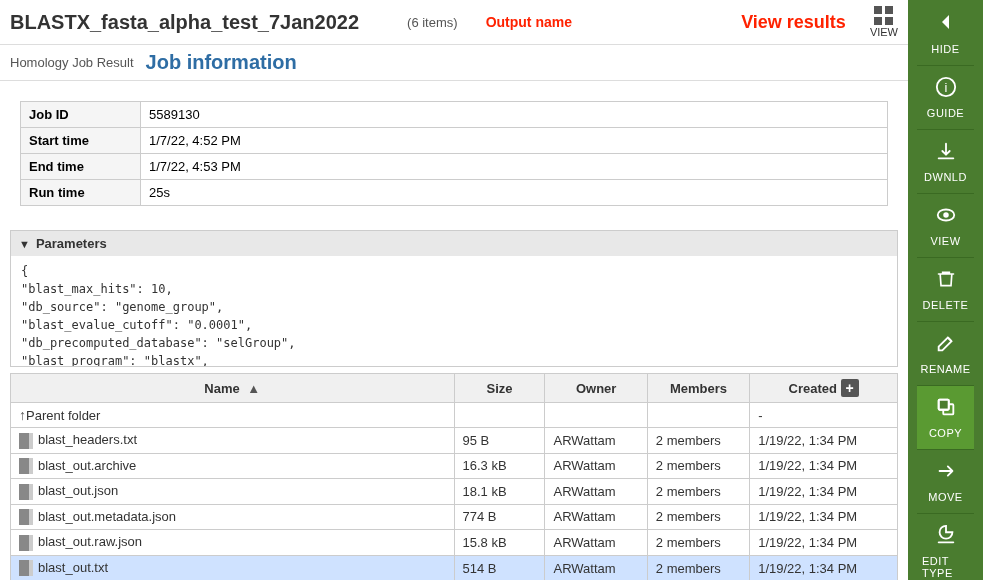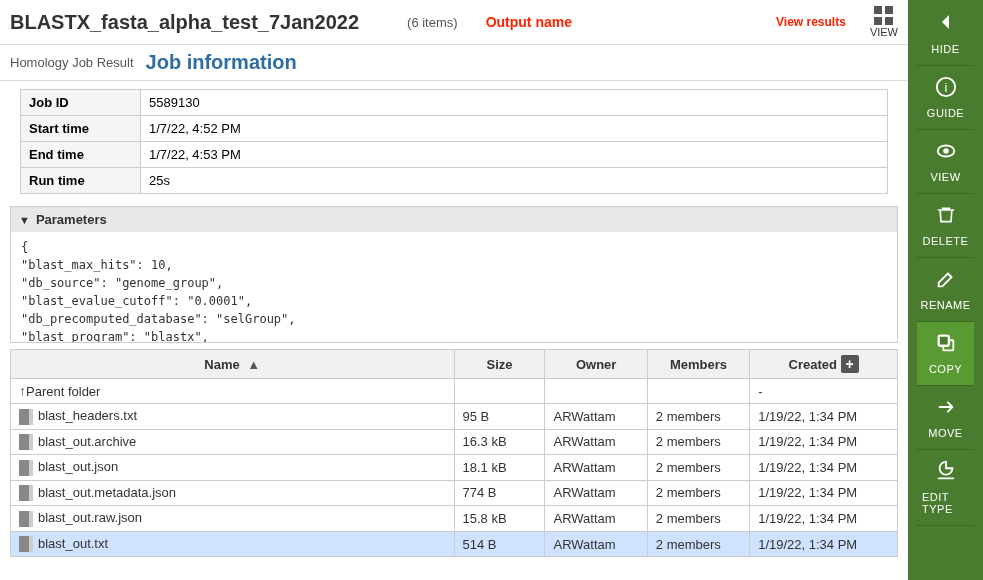--- a/index.html
+++ b/index.html
@@ -81,21 +81,21 @@
     }
     #job-info-title {
       font-size: 20px;
       font-weight: bold;
       color: #2e6da4;
     }
 
     
     #job-table {
       width: calc(100% - 20px);
-      margin: 4px 10px;
+      margin: 16px 10px;
       border-collapse: collapse;
       border: 1px solid #ccc;
     }
     #job-table td {
       border: 1px solid #ccc;
       padding: 5px 8px;
     }
     #job-table td:first-child {
       font-weight: bold;
       background: #f5f5f5;
@@ -237,21 +237,21 @@
 </head>
 <body>
 
 <div id="main">
 
   <div id="header">
     <span id="header-title" style="font-weight:bold;font-size:20px;color:#333;">BLASTX_fasta_alpha_test_7Jan2022</span>
     <span id="header-items" style="font-size:13px;color:#555;margin-left:40px;">(6 items)</span>
     <span id="output-name-label" style="font-size:14px;font-weight:bold;color:#ff2200;margin-left:20px;">Output name</span>
     <span style="flex:1;"></span>
-    <span id="view-results-label" style="font-size:12px;font-weight:bold;color:#ff2200;margin-right:8px;">View results</span>
+    <span id="view-results-label" style="font-size:18px;font-weight:bold;color:#ff2200;margin-right:8px;">View results</span>
     <div id="view-icon-container">
       <div class="view-icon-grid">
         <div class="view-icon-cell"></div>
         <div class="view-icon-cell"></div>
         <div class="view-icon-cell"></div>
         <div class="view-icon-cell"></div>
       </div>
       <span id="view-text" style="font-size:11px;color:#333;">VIEW</span>
     </div>
   </div>
@@ -377,20 +377,26 @@
         </svg></span>
     <span class="sidebar-btn-label">HIDE</span>
   </div>
     <div class="sidebar-btn btn-guide">
     <span class="sidebar-btn-icon"><svg width="22" height="22" viewBox="0 0 24 24" fill="white">
           <circle cx="12" cy="12" r="10" stroke="white" stroke-width="2" fill="none"></circle>
           <text x="12" y="17" text-anchor="middle" font-size="14" fill="white">i</text>
         </svg></span>
     <span class="sidebar-btn-label">GUIDE</span>
   </div>
+    <div class="sidebar-btn btn-dwnld">
+    <span class="sidebar-btn-icon"><svg width="22" height="22" viewBox="0 0 24 24" fill="white">
+          <path d="M12 4v12m0 0l-4-4m4 4l4-4M4 20h16" stroke="white" stroke-width="2" fill="none" stroke-linecap="round"></path>
+        </svg></span>
+    <span class="sidebar-btn-label">DWNLD</span>
+  </div>
     <div class="sidebar-btn btn-view">
     <span class="sidebar-btn-icon"><svg width="22" height="22" viewBox="0 0 24 24" fill="none">
           <ellipse cx="12" cy="12" rx="9" ry="6" stroke="white" stroke-width="2"></ellipse>
           <circle cx="12" cy="12" r="3" fill="white"></circle>
         </svg></span>
     <span class="sidebar-btn-label">VIEW</span>
   </div>
     <div class="sidebar-btn btn-delete">
     <span class="sidebar-btn-icon"><svg width="20" height="22" viewBox="0 0 24 24" fill="none">
           <path d="M3 6h18M8 6V4h8v2M19 6l-1 14H6L5 6" stroke="white" stroke-width="2" stroke-linecap="round"></path>

